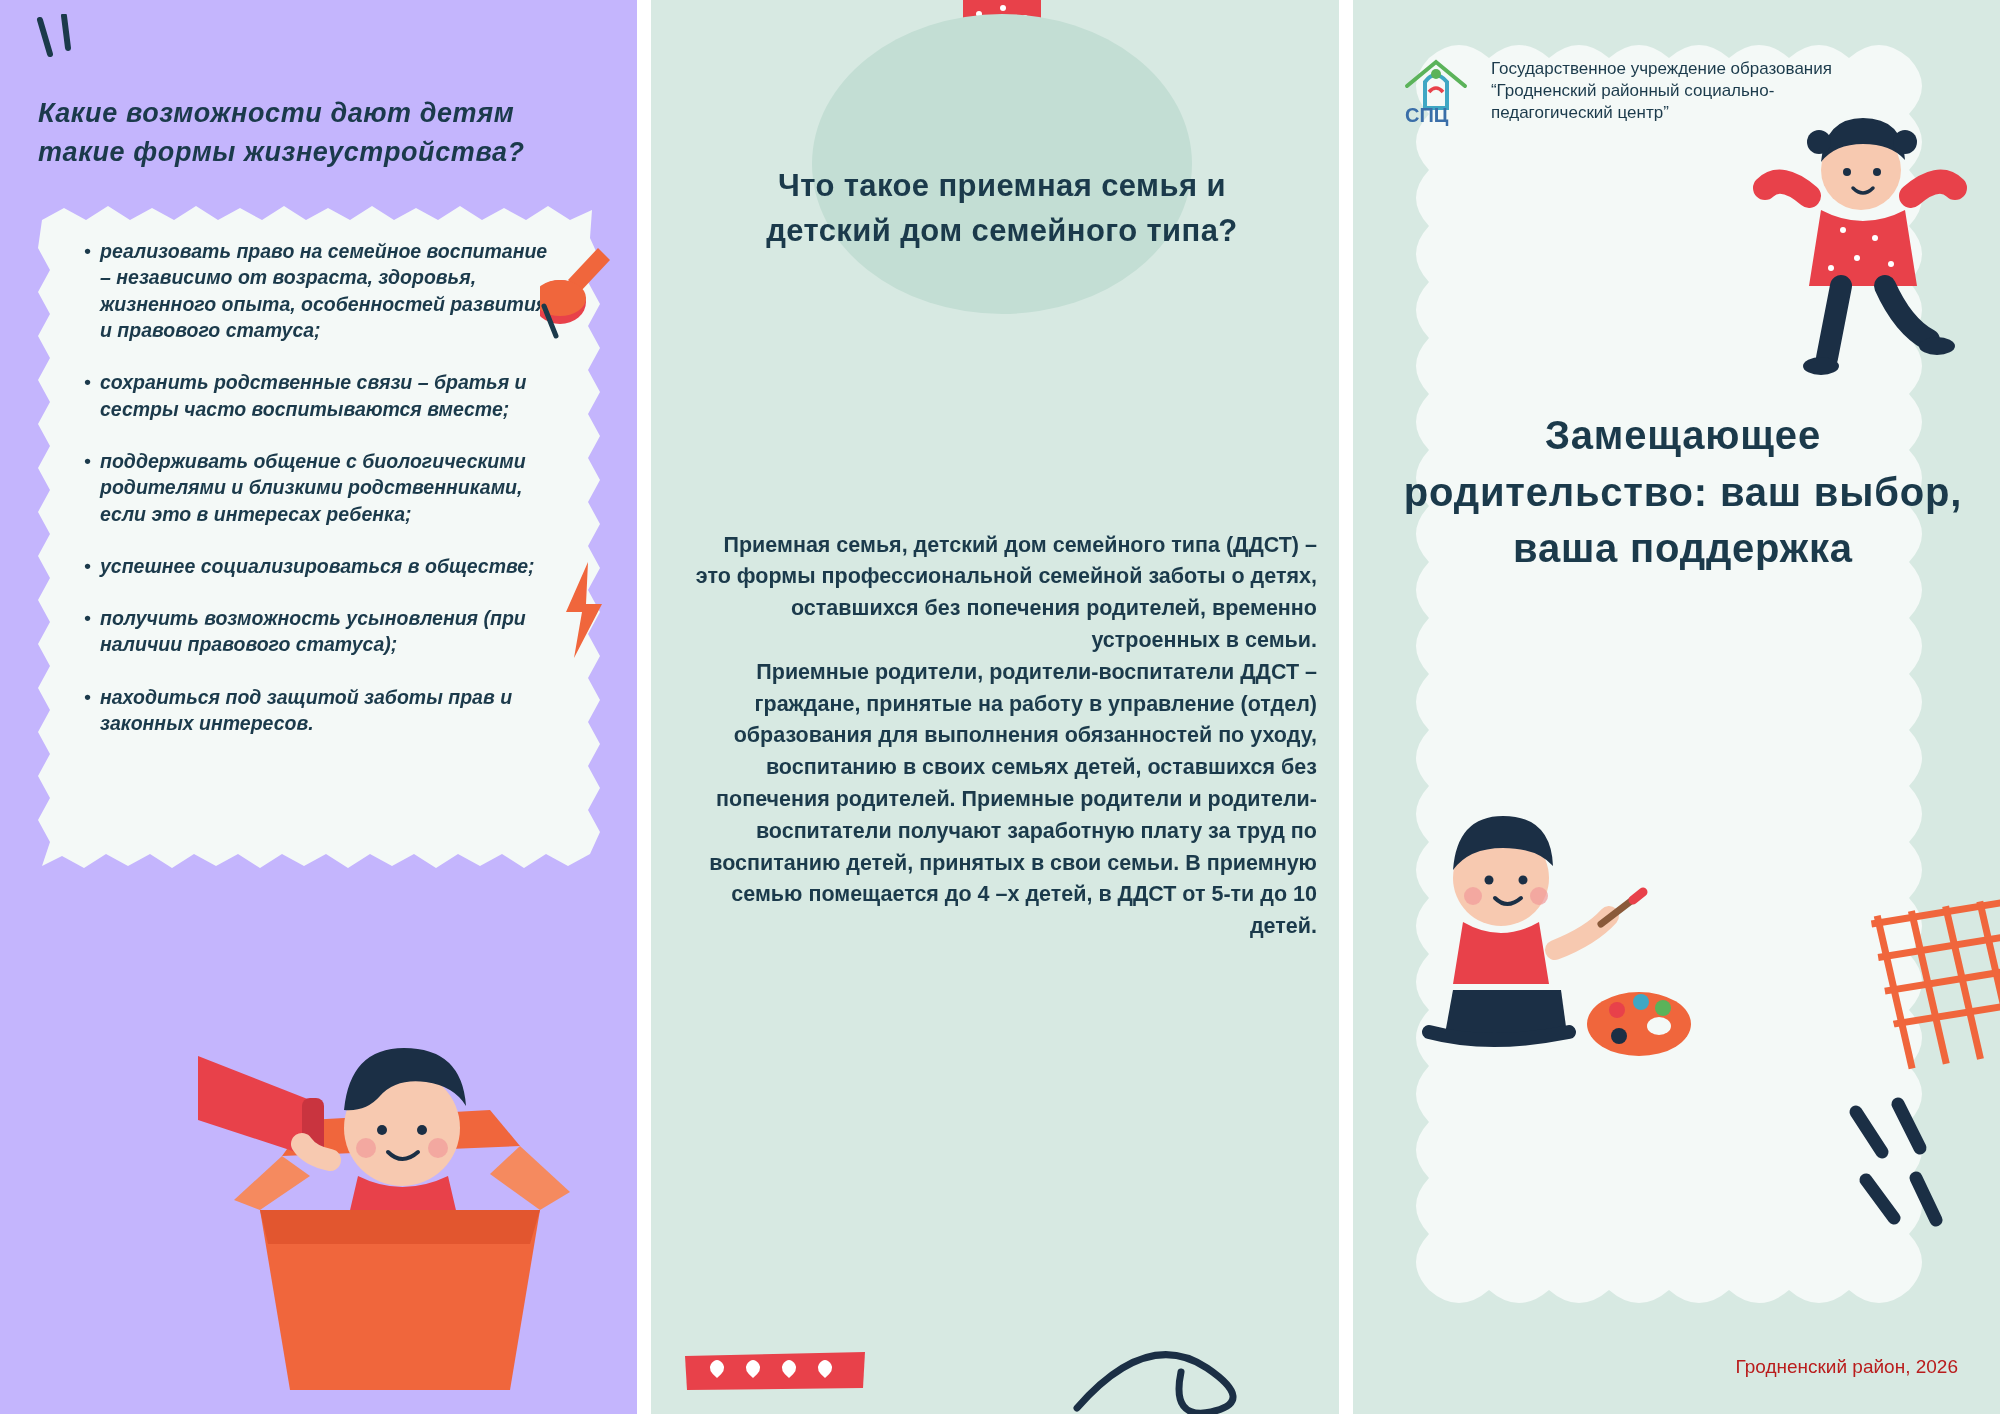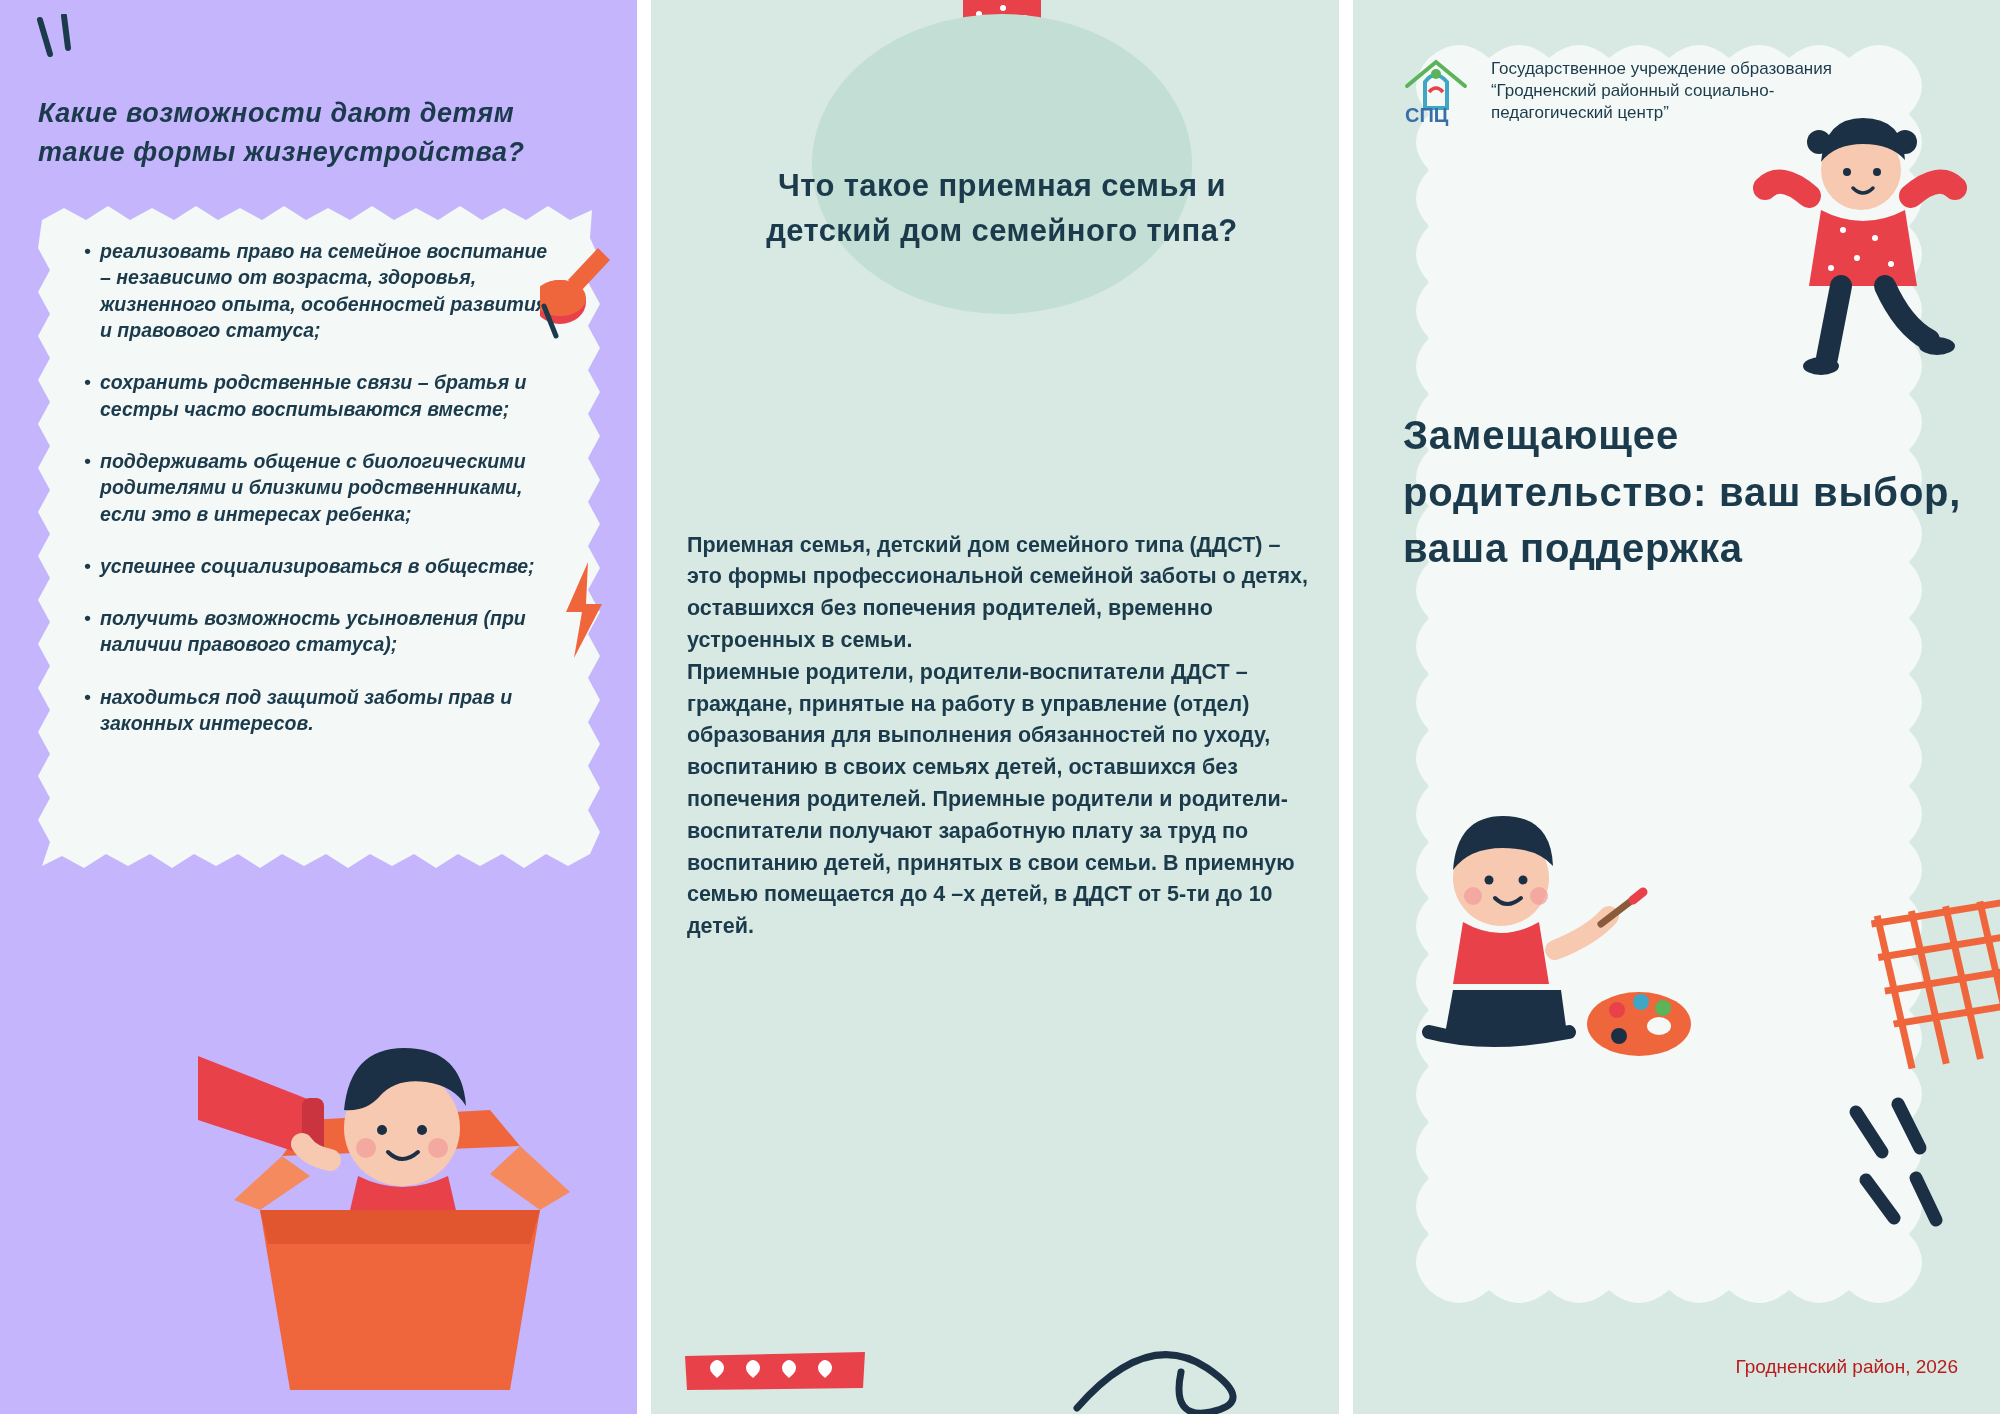--- a/index.html
+++ b/index.html
@@ -107,21 +107,21 @@
     color: #1b3a4b;
     letter-spacing: 0.4px;
     z-index: 5;
   }
   .mid-body {
     position: absolute;
     left: 50%;
     transform: translateX(-50%);
     top: 508px;
     width: 630px;
-    text-align: left;
+    text-align: right;
     font-size: 21.5px;
     line-height: 1.48;
     font-weight: 700;
     color: #1b3a4b;
   }
   .ribbon-top {
     position: absolute;
     left: 50%;
     transform: translateX(-50%);
     top: 0;
@@ -164,20 +164,21 @@
     font-weight: 400;
     color: #1b3a4b;
     max-width: 400px;
     padding-top: 6px;
   }
   .right-title {
     position: absolute;
     left: 50px;
     top: 380px;
     width: 560px;
+    text-align: center;
     font-size: 40px;
     line-height: 1.42;
     font-weight: 700;
     color: #1b3a4b;
     letter-spacing: 0.8px;
     z-index: 6;
   }
   .footer-right {
     position: absolute;
     right: 42px;

